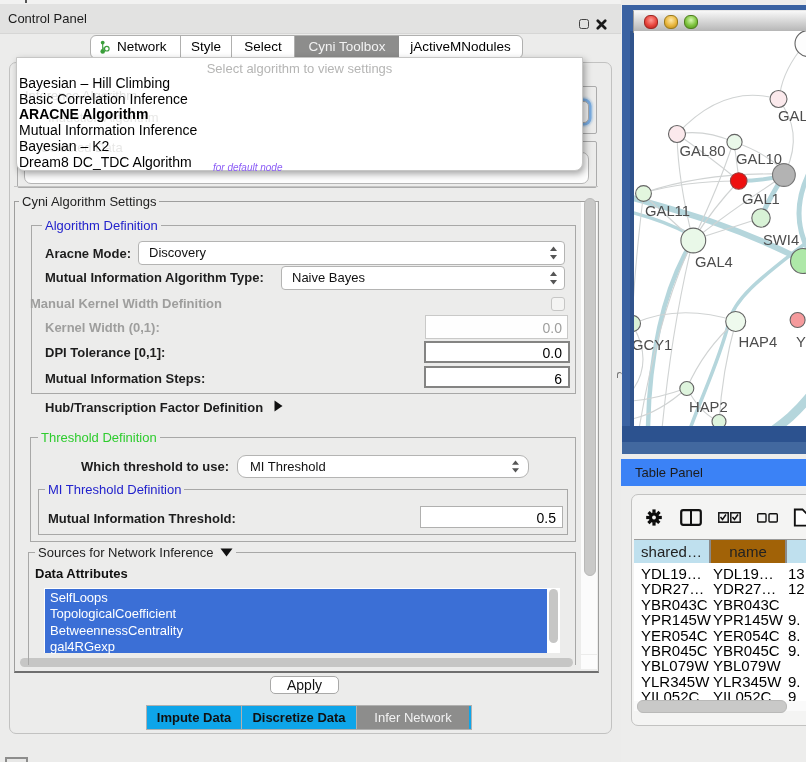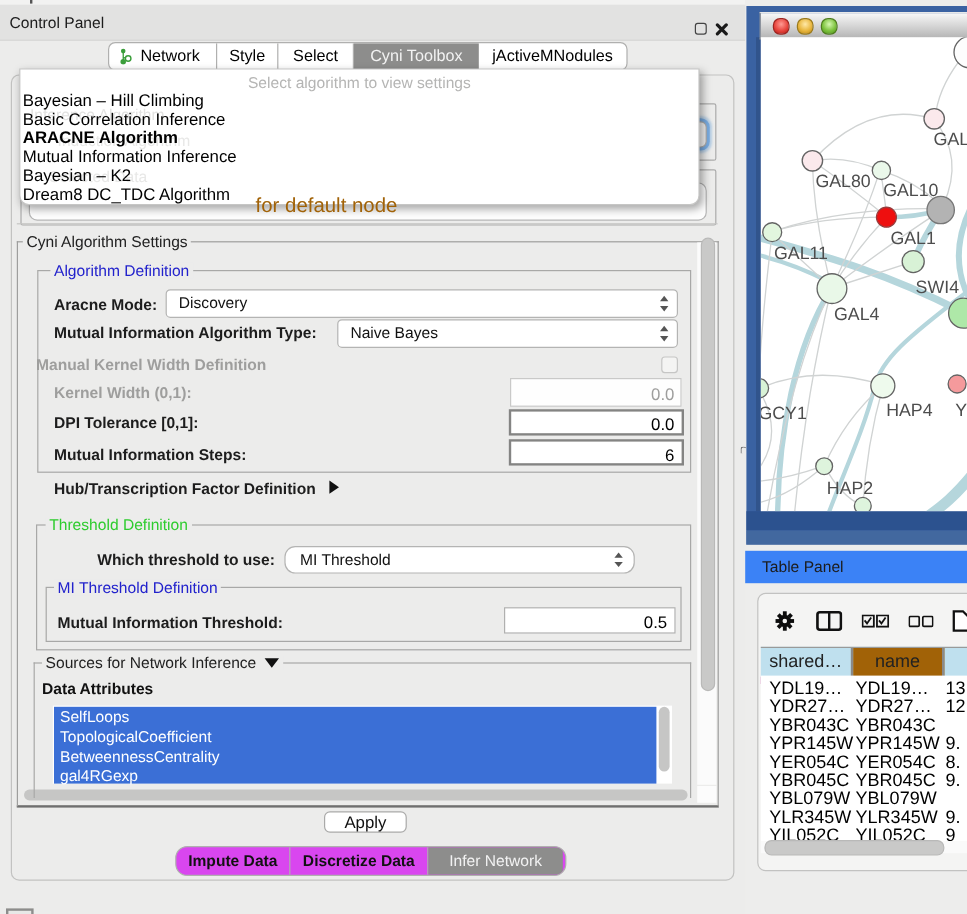--- a/index.html
+++ b/index.html
@@ -107,21 +107,21 @@
 
   <div class="abs bold" style="left:35px;top:566px;font-size:13px;color:#111;">Data Attributes</div>
 
   <div class="abs" style="left:44px;top:588px;width:516px;height:65px;background:#fff;"></div>
   <div class="abs" style="left:45px;top:589px;width:502px;height:64px;background:#3b6fd6;"></div>
   <div class="abs" style="left:50px;top:590px;font-size:13px;line-height:16.4px;color:#fff;">SelfLoops<br>TopologicalCoefficient<br>BetweennessCentrality<br>gal4RGexp</div>
   <div class="abs" style="left:549px;top:589px;width:9px;height:54px;background:#c6c6c5;border-radius:5px;"></div>
 
   <div class="abs" style="left:270px;top:676px;width:67px;height:16px;background:#fff;border:1px solid #a9a9a8;border-radius:5px;text-align:center;font-size:14px;color:#111;line-height:17px;">Apply</div>
 
-  <div class="abs" style="left:146px;top:705px;width:324px;height:23px;background:#d946ef;border:1px solid #b0b0af;border-radius:10px;overflow:hidden;font-size:13px;">
+  <div class="abs" style="left:146px;top:705px;width:324px;height:23px;background:#0ea5e9;border:1px solid #b0b0af;border-radius:0;overflow:hidden;font-size:13px;">
     <div class="abs" style="left:0;top:0;width:94px;height:23px;border-right:1px solid #b0b0af;text-align:center;line-height:23px;color:#111;font-weight:bold;">Impute Data</div>
     <div class="abs" style="left:95px;top:0;width:114px;height:23px;border-right:1px solid #b0b0af;text-align:center;line-height:23px;color:#111;font-weight:bold;">Discretize Data</div>
     <div class="abs" style="left:210px;top:0;width:112px;height:23px;background:#8d8d8c;text-align:center;line-height:23px;color:#f2f2f2;">Infer Network</div>
   </div>
 
   <div class="abs" style="left:90px;top:35px;width:431px;height:22px;background:#fff;border:1px solid #b0b0af;border-radius:6px;overflow:hidden;font-size:13.5px;">
     <div class="abs" style="left:0;top:0;width:89px;height:22px;border-right:1px solid #b0b0af;line-height:22px;color:#000;">
       <svg class="abs" style="left:9px;top:4px;" width="12" height="14" viewBox="0 0 12 14">
           <path d="M2.7 3 L2.7 11 M3.2 8 L6.2 8.6" stroke="#3a9e3a" stroke-width="1.1" fill="none"></path>
           <circle cx="2.7" cy="2.6" r="1.9" fill="#3a9e3a"></circle>
@@ -134,21 +134,21 @@
     <div class="abs" style="left:141px;top:0;width:62px;height:22px;border-right:1px solid #b0b0af;text-align:center;line-height:22px;color:#000;">Select</div>
     <div class="abs" style="left:204px;top:0;width:104px;height:22px;background:#8d8d8c;text-align:center;line-height:22px;color:#f2f2f2;">Cyni Toolbox</div>
     <div class="abs" style="left:308px;top:0;width:123px;height:22px;text-align:center;line-height:22px;color:#000;">jActiveMNodules</div>
   </div>
 
   <div class="abs" style="left:16px;top:57px;width:565px;height:112px;background:#fff;border:1px solid #c6c6c5;border-radius:0 0 8px 8px;box-shadow:2px 3px 7px rgba(0,0,0,0.35);">
     <div class="abs" style="left:0;top:3px;width:100%;text-align:center;font-size:13px;color:#b5b5b4;">Select algorithm to view settings</div>
     <div class="abs" style="left:8px;top:30px;font-size:13px;color:#e2e2e1;">Inference Algorithm</div>
     <div class="abs" style="left:31px;top:52px;font-size:13px;color:#e8e8e7;">Induction Algorithm</div>
     <div class="abs" style="left:24px;top:82px;font-size:13px;color:#e8e8e7;">Selected Data</div>
-    <div class="abs" style="left:196px;top:104px;font-size:17px;color:#a16207;">for default node</div>
+    <div class="abs" style="left:196px;top:104px;font-size:10px;color:#8b5cf6;font-style:italic;">for default node</div>
     <div class="abs" style="left:2px;top:18px;font-size:14px;line-height:15.7px;color:#000;">Bayesian – Hill Climbing<br>Basic Correlation Inference<br><b>ARACNE Algorithm</b><br>Mutual Information Inference<br>Bayesian – K2<br>Dream8 DC_TDC Algorithm</div>
   </div>
 </div>
 
 <div class="abs" style="left:622px;top:5px;width:184px;height:450px;background:#3a62a2;"></div>
 <div class="abs" style="left:630px;top:31px;width:4px;height:395px;background:#31548c;"></div>
 <div class="abs" style="left:617px;top:372px;width:4px;height:5px;border-radius:3px 3px 0 0;border-top:1.5px solid #777;border-left:1.5px solid #777;background:transparent;"></div>
 <div class="abs" style="left:622px;top:426px;width:184px;height:16px;background:#2c528f;"></div>
 <div class="abs" style="left:622px;top:442px;width:184px;height:12px;background:#42689f;"></div>
 

